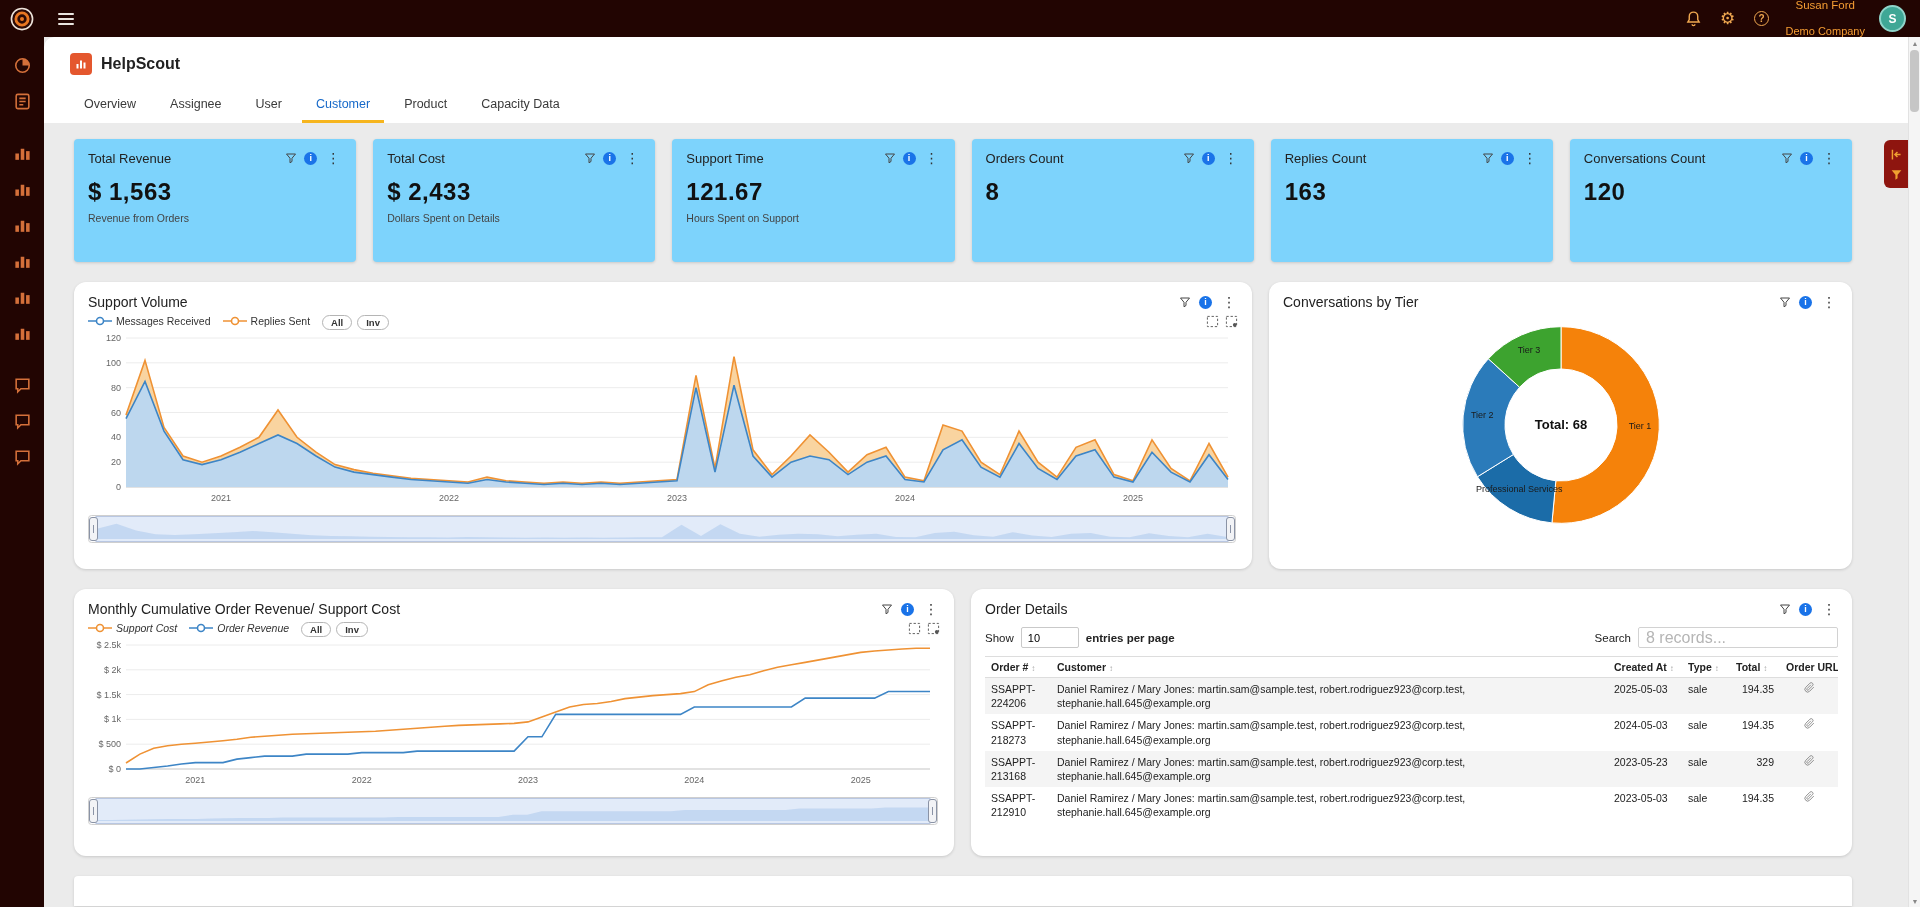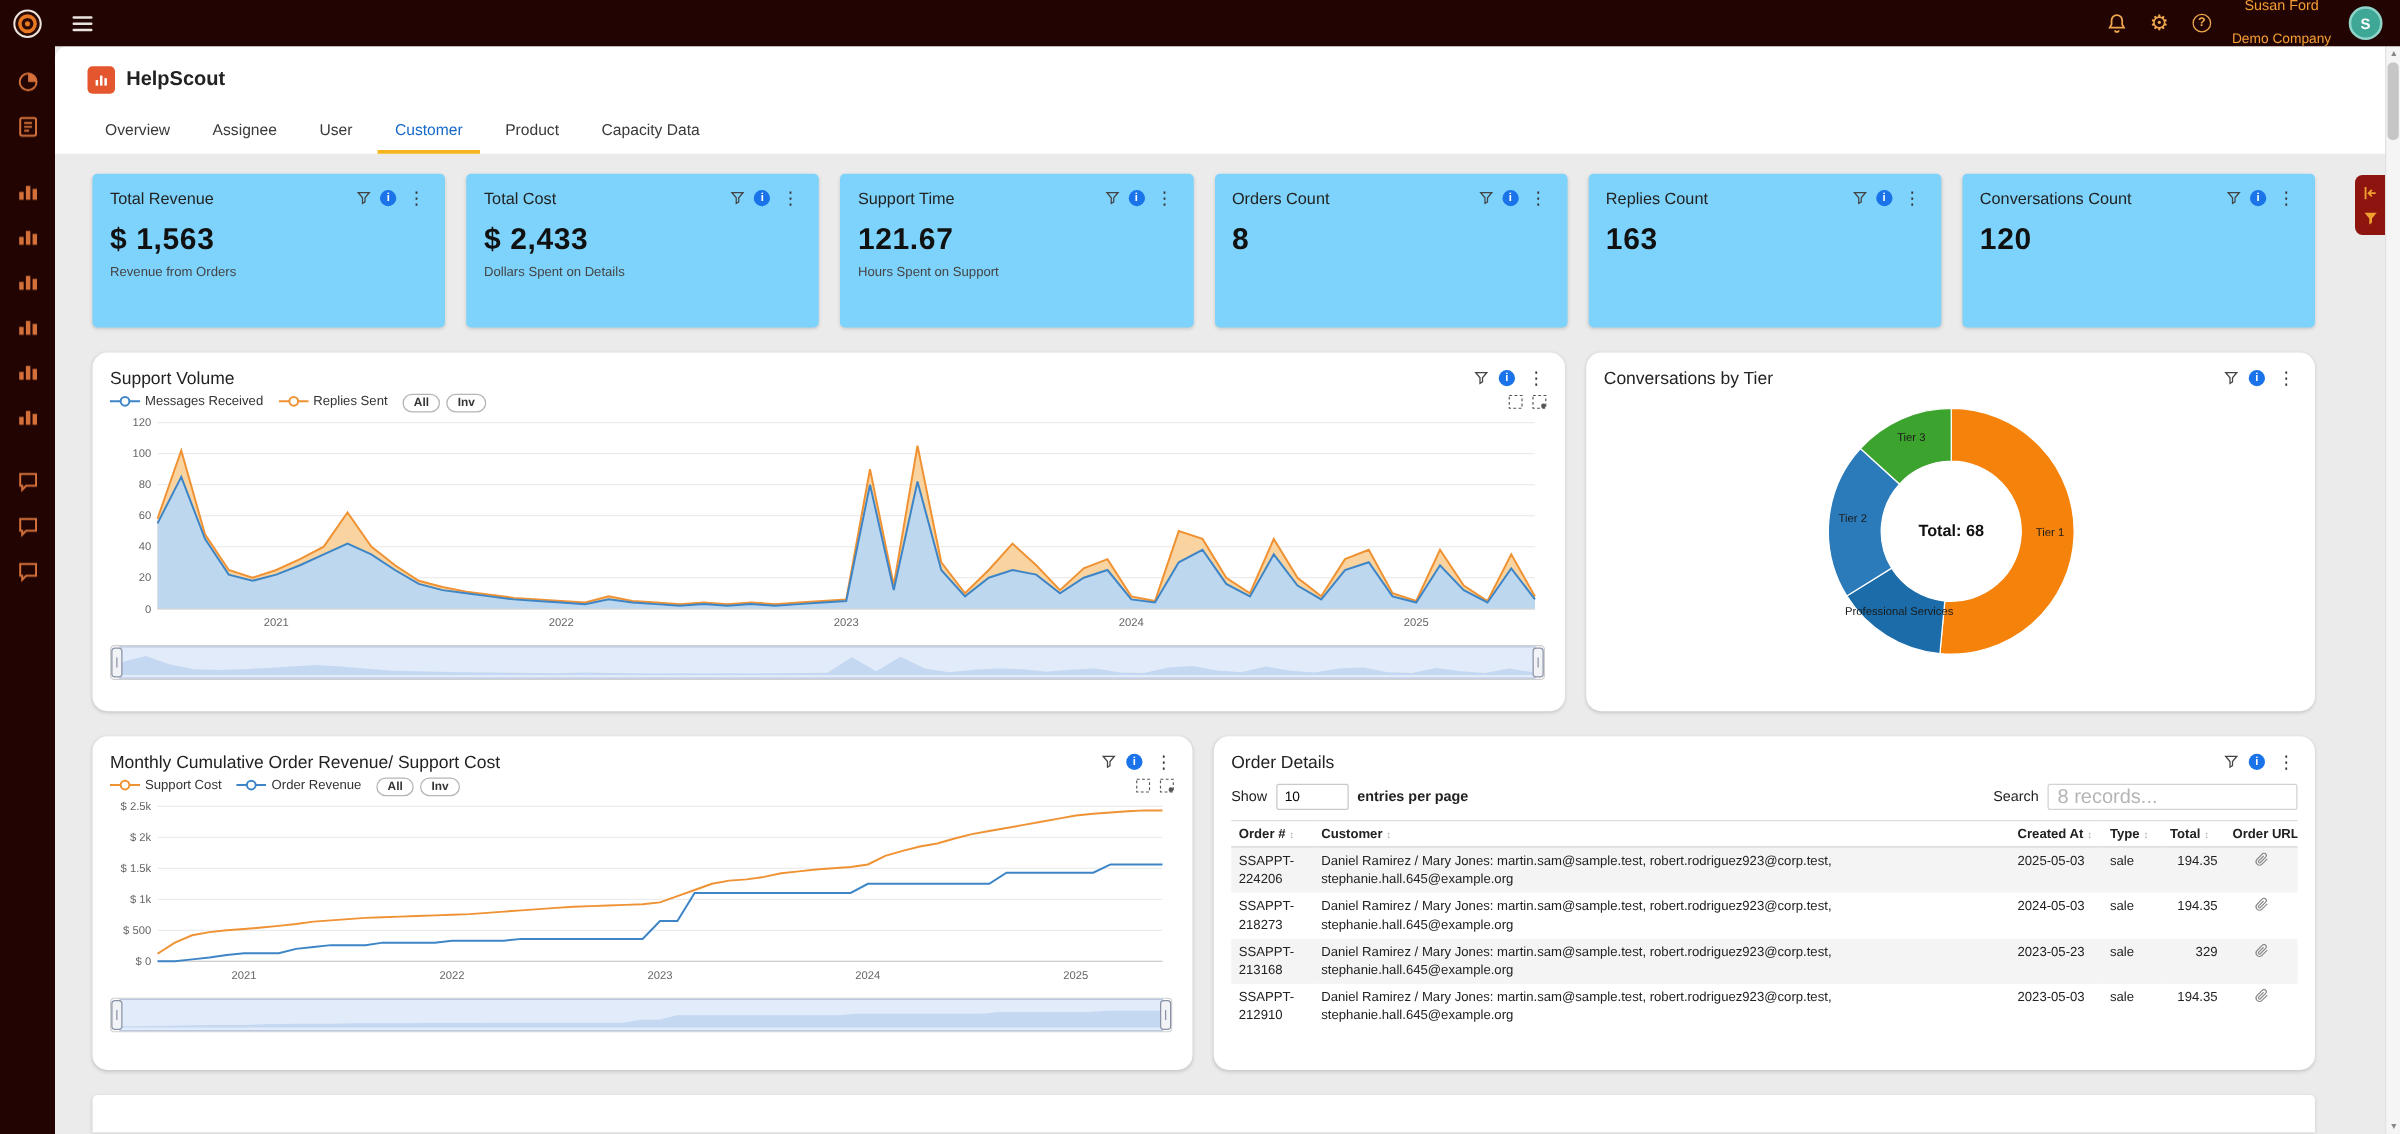--- a/index.html
+++ b/index.html
@@ -455,21 +455,21 @@
               <span class="icon-btn">
                 <svg width="12" height="12" viewBox="0 0 24 24">
                   <path d="M3 4h18l-7 8.5V19l-4 2.5v-9z" fill="none" stroke="#444" stroke-width="2"></path>
                 </svg>
               </span>
               <span class="info-dot">i</span>
               <span class="kebab">⋮</span>
             </span>
         </div>
         <div class="chart-toolbar">
-          <span id="mc-legend" style="display:inline-flex;gap:12px;align-items:center;">
+          <span id="mc-legend" style="display:inline-flex;gap:12px;align-items:center;font-style:italic;">
               <span class="legend-item">
                 <svg width="24" height="10">
                   <line x1="0" y1="5" x2="24" y2="5" stroke="#ef9234" stroke-width="1.5"></line>
                   <circle cx="12" cy="5" r="3.5" fill="#fff" stroke="#ef9234" stroke-width="1.6"></circle>
                 </svg>
                 <span>Support Cost</span>
               </span>
               <span class="legend-item">
                 <svg width="24" height="10">
                   <line x1="0" y1="5" x2="24" y2="5" stroke="#3d85c6" stroke-width="1.5"></line>

